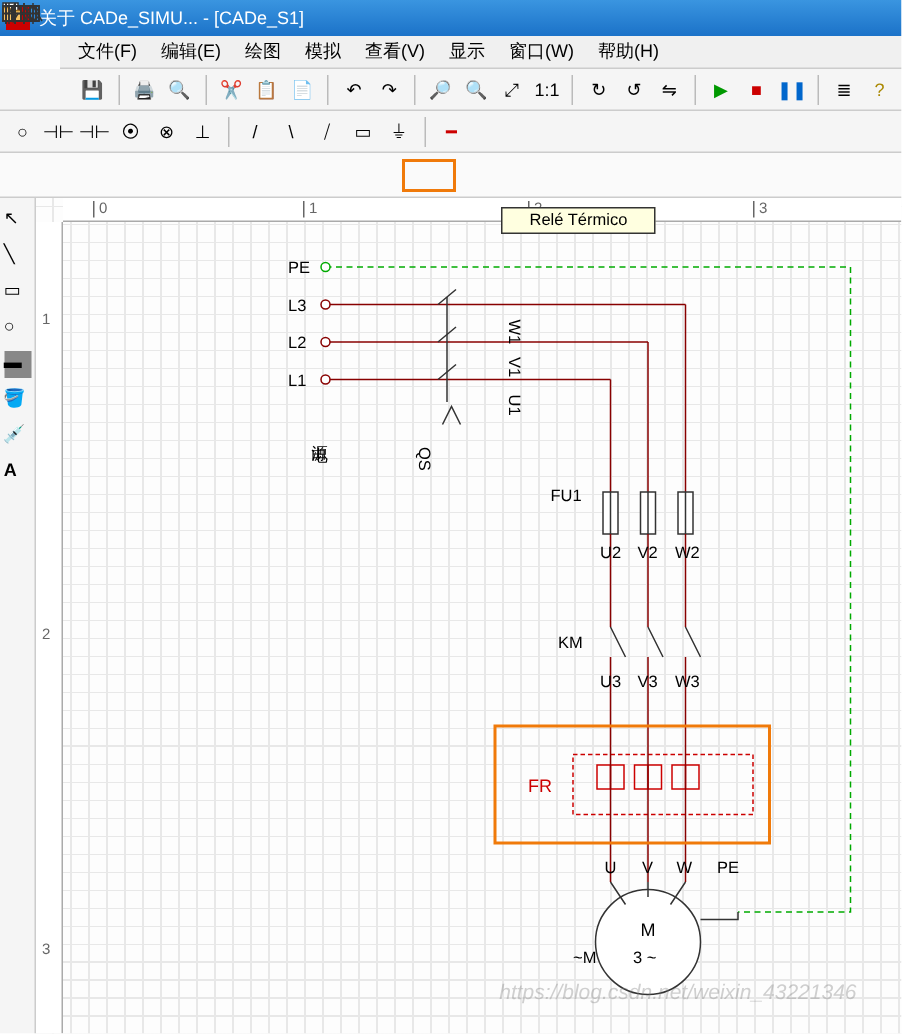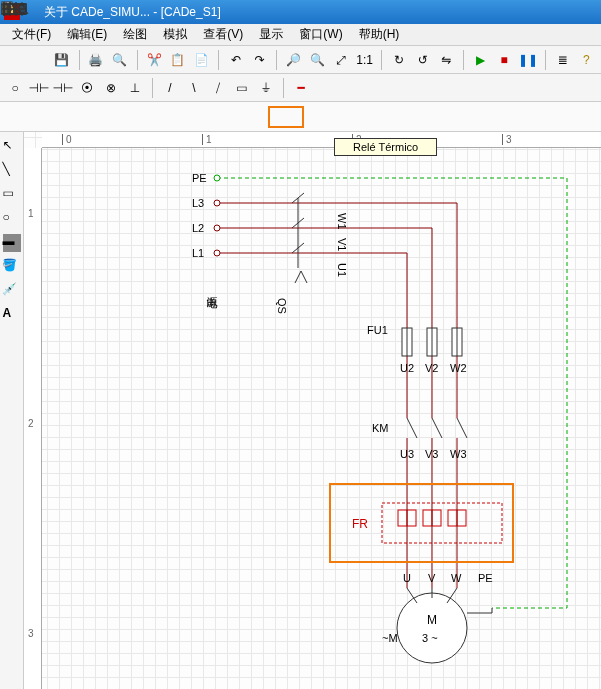--- a/index.html
+++ b/index.html
@@ -1,19 +1,19 @@
 <!DOCTYPE html>
 <html><head>
 <meta charset="utf-8">
 <style>
 * { box-sizing: border-box; margin: 0; padding: 0; }
 body { width: 601px; height: 689px; font-family: "Microsoft YaHei", Tahoma, sans-serif; font-size: 12px; overflow: hidden; background: #fff; }
-.titlebar { height: 24px; background: linear-gradient(#3a95e0,#1b72c8); color: #fff; display: flex; align-items: center; padding: 0 4px; gap: 24px; }
+.titlebar { height: 24px; background: linear-gradient(#3a95e0,#1b72c8); color: #fff; display: flex; align-items: center; padding: 0 4px; gap: 6px; }
 .titlebar .icon { width: 16px; height: 16px; background: #c00; display: inline-block; }
-.menubar { height: 22px; background: #f0f0f0; border-bottom: 1px solid #ccc; display: flex; align-items: center; padding: 0 4px; }
+.menubar { height: 22px; background: #f0f0f0; border-bottom: 1px solid #ccc; display: flex; align-items: center; padding: 0 4px; margin-left: 40px; }
 .menubar span { padding: 2px 8px; cursor: default; }
 .toolbar { height: 28px; background: #f5f5f5; border-bottom: 1px solid #ccc; display: flex; align-items: center; padding: 0 4px; gap: 2px; }
 .tbtn { width: 22px; height: 22px; display: inline-flex; align-items: center; justify-content: center; border: 1px solid transparent; }
 .sep { width: 1px; height: 20px; background: #bbb; margin: 0 4px; }
 .comp-toolbar { height: 30px; background: #fafafa; border-bottom: 1px solid #ccc; display: flex; align-items: center; padding: 0 4px; gap: 8px; }
 .comp-btn { width: 36px; height: 22px; display: inline-flex; align-items: center; justify-content: center; border: 1px solid transparent; }
 .comp-btn.selected { border: 2px solid #f07a0a; }
 .workspace { display: flex; height: calc(689px - 24px - 22px - 28px - 28px - 30px); }
 .left-tools { width: 24px; background: #f5f5f5; border-right: 1px solid #ccc; display: flex; flex-direction: column; align-items: center; gap: 6px; padding-top: 6px; }
 .ltool { width: 18px; height: 18px; }
@@ -268,14 +268,15 @@
         <text x="386" y="434" font-size="11">V</text>
         <text x="409" y="434" font-size="11">W</text>
         <text x="436" y="434" font-size="11">PE</text>
         <text x="340" y="494" font-size="11">~M</text>
         <text x="385" y="476" font-size="12">M</text>
         <text x="380" y="494" font-size="11">3 ~</text>
       </svg>
       <div class="highlight-box" style="left:287px;top:335px;width:185px;height:80px"></div>
     </div>
 
+    <div class="watermark">https://blog.csdn.net/weixin_43221346</div>
   </div>
 </div>
 
 </body></html>

